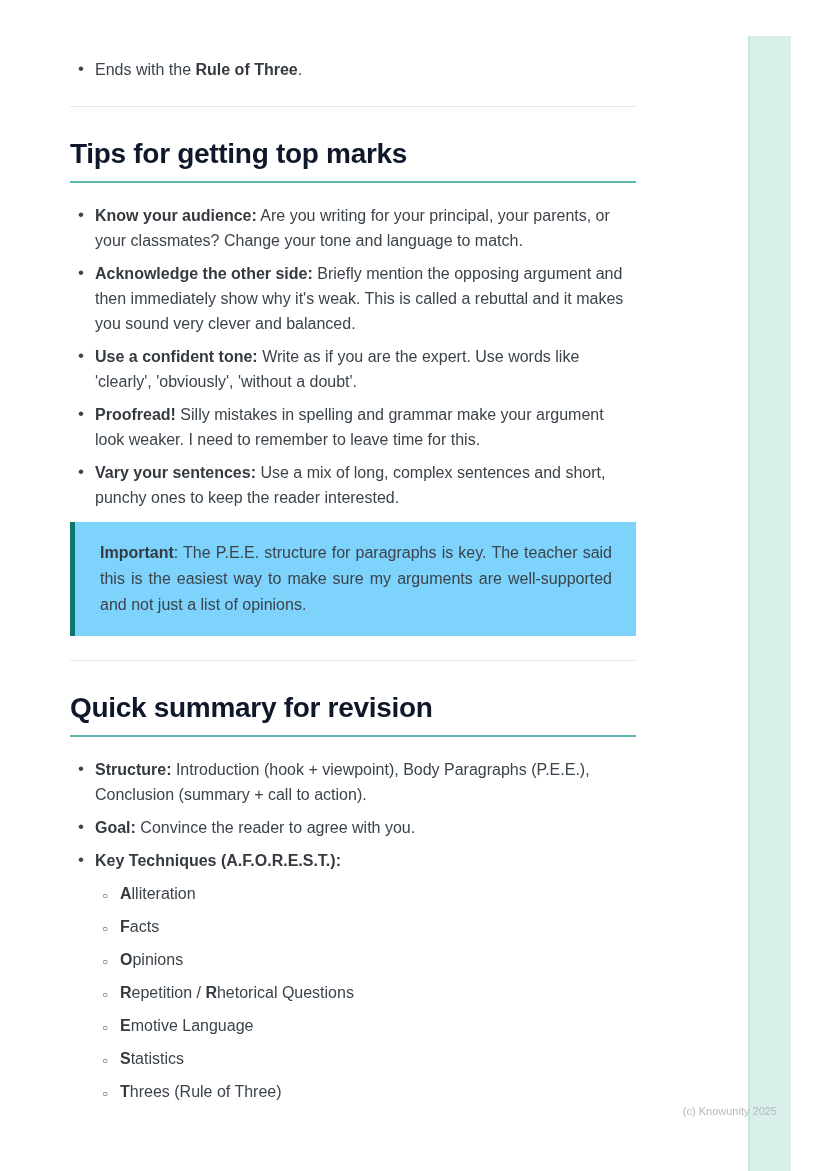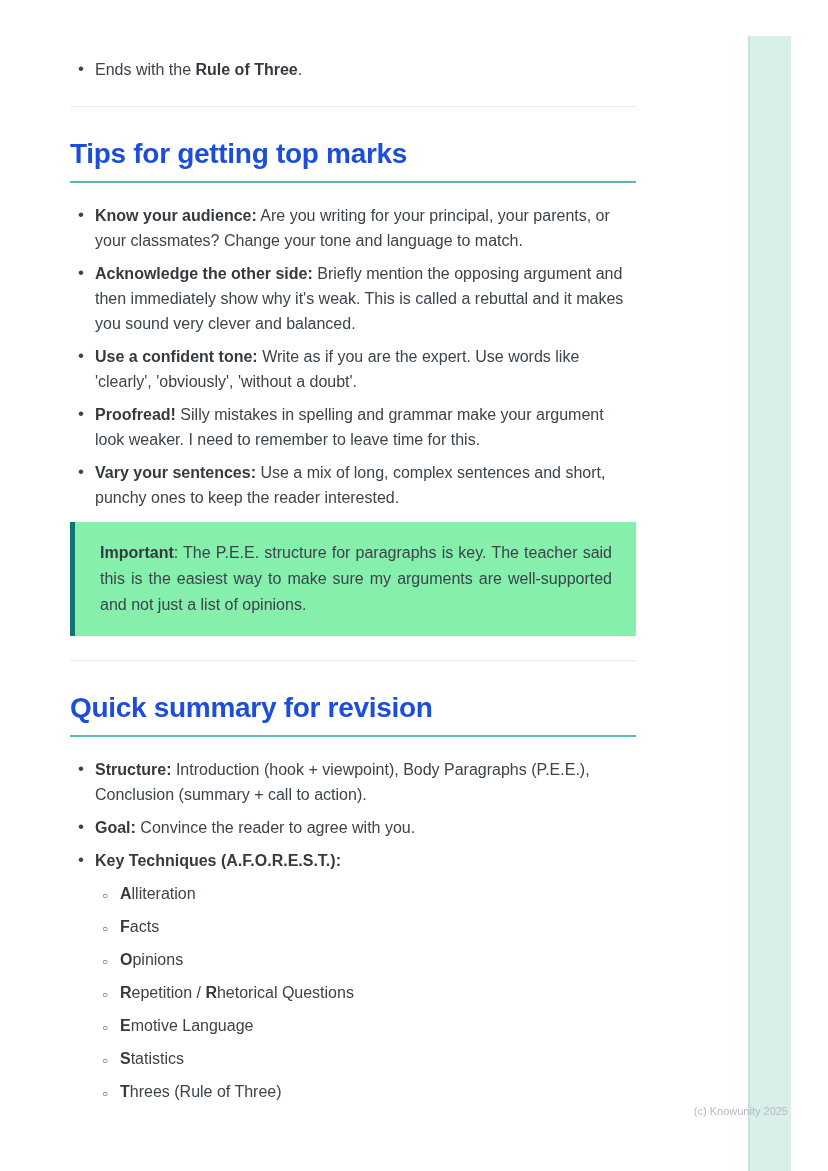--- a/index.html
+++ b/index.html
@@ -54,52 +54,52 @@
     border: none;
     border-top: 1px solid #e7e9ec;
     margin-top: 24px;
   }
 
   h2.section-title {
     margin-top: 30px;
     font-size: 28px;
     line-height: 34px;
     font-weight: 700;
-    color: #1d4ed8;
+    color: #0f172a;
     letter-spacing: -0.3px;
     padding-bottom: 10px;
     border-bottom: 2px solid #5cb8af;
   }
 
   ul.after-title { margin-top: 20px; }
 
   .callout {
     margin-top: 12px;
-    background: #86efac;
+    background: #7dd3fc;
     border-left: 5px solid #0f766e;
     padding: 18px 24px 18px 25px;
     font-size: 16px;
     line-height: 26px;
     text-align: justify;
     color: #3b434b;
   }
 
   .edge-strip {
     position: absolute;
     left: 748px;
     top: 36px;
     width: 43px;
     height: 1135px;
     background: #d9efe9;
     border-left: 2px solid #c3e5dd;
   }
 
   .watermark {
     position: absolute;
-    right: 40px;
+    right: 51px;
     bottom: 54px;
     font-size: 11px;
     color: #b3bac0;
     z-index: 2;
   }
 </style>
 </head>
 <body>
 
 <div class="edge-strip"></div>

